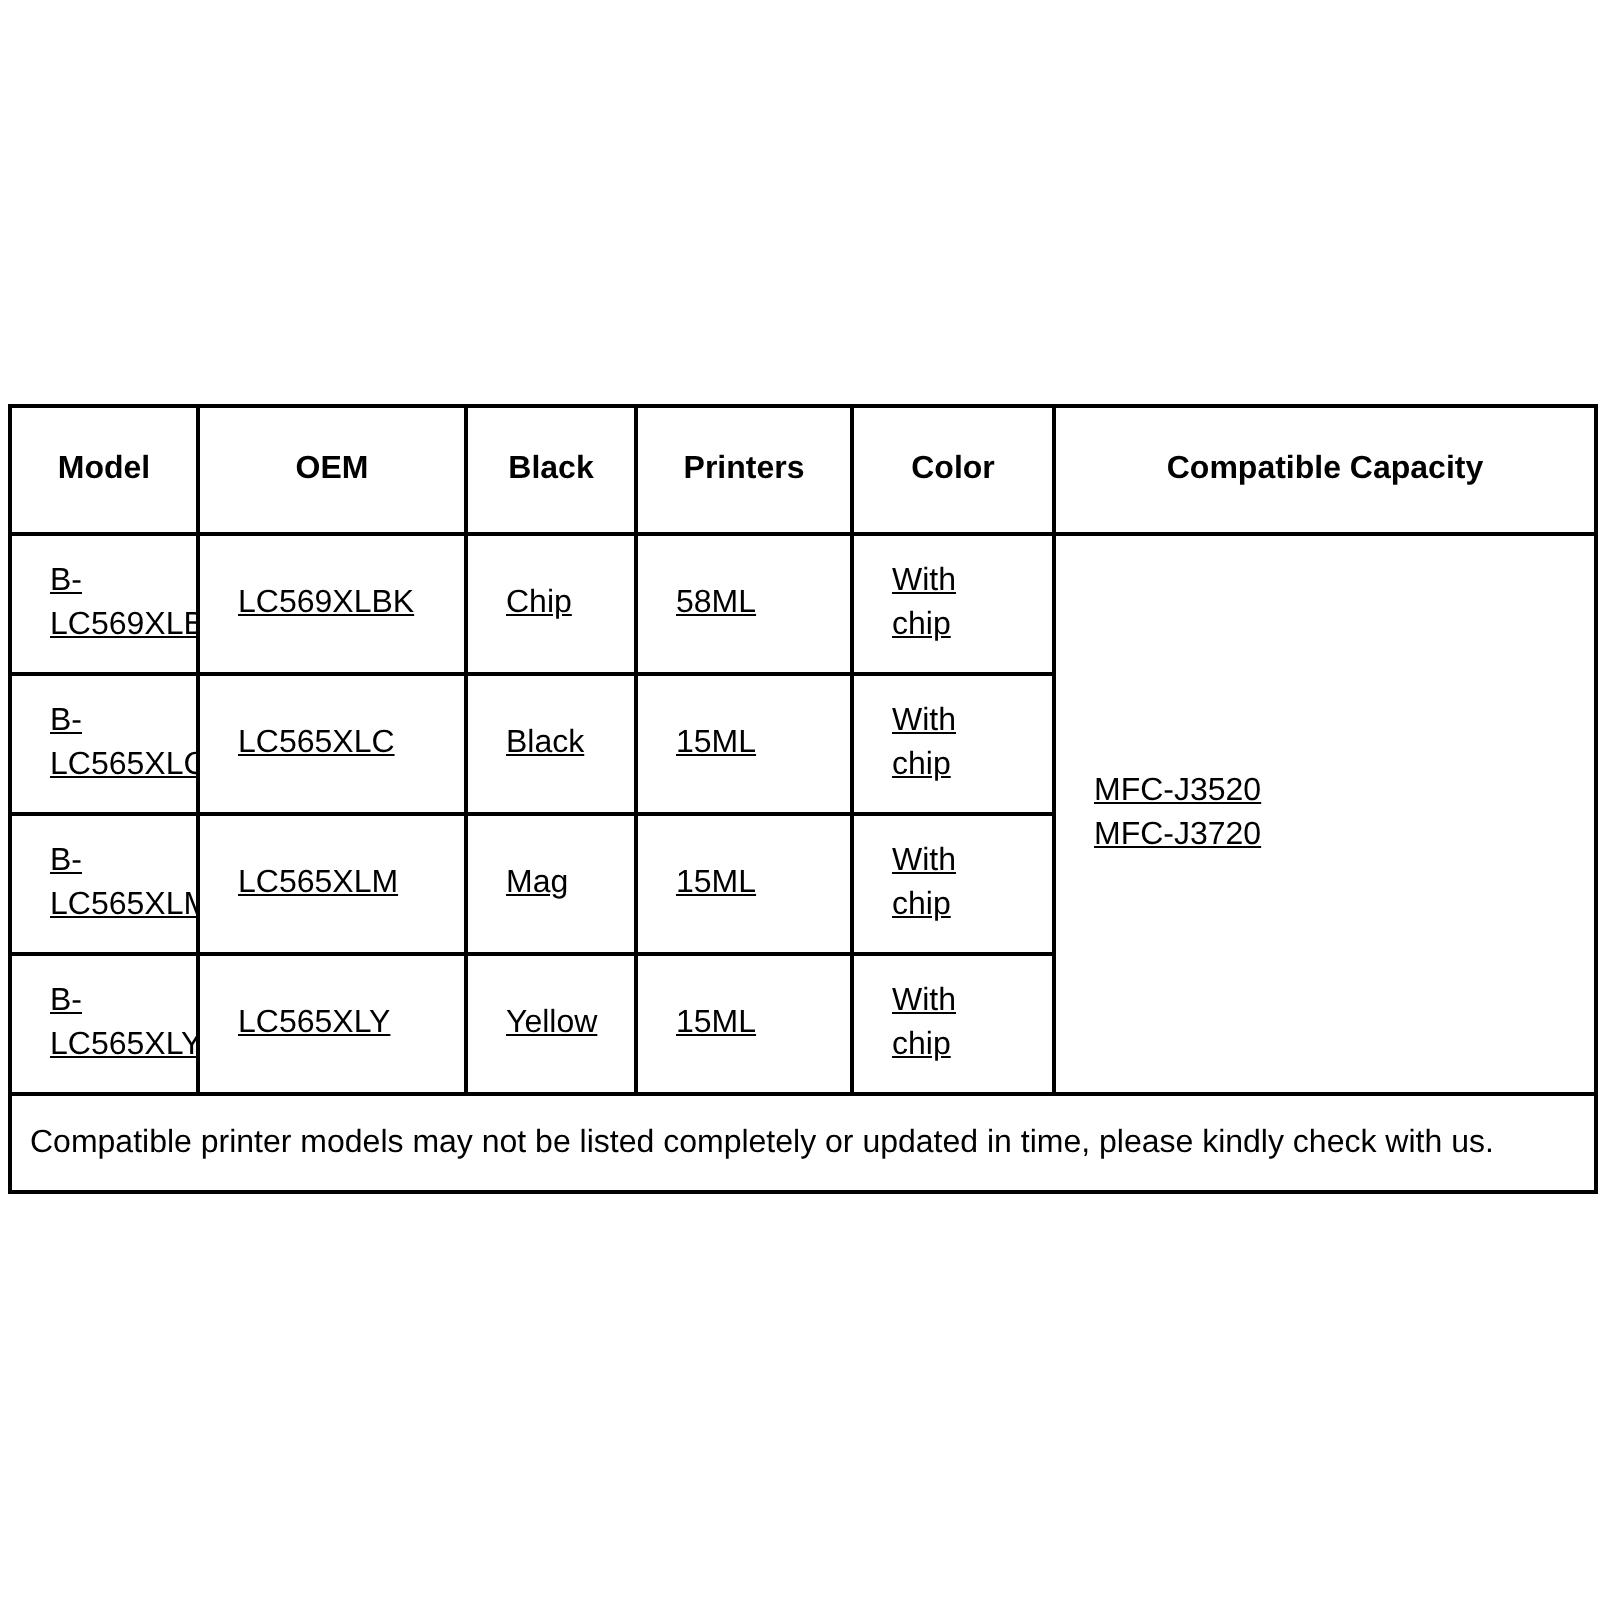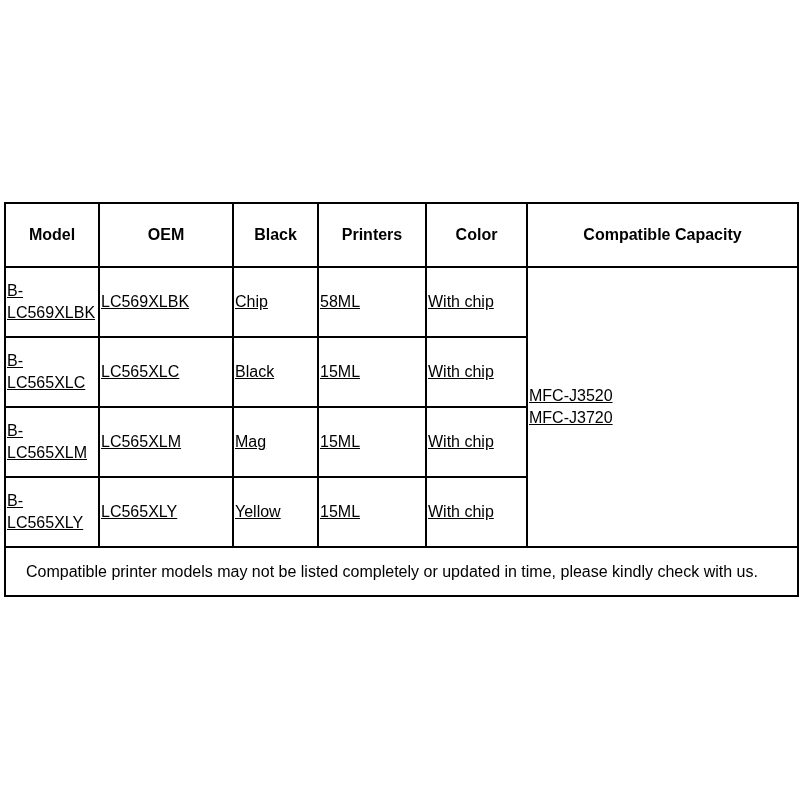--- a/index.html
+++ b/index.html
@@ -23,39 +23,39 @@
     width: 793px;
     border-collapse: collapse;
     table-layout: fixed;
     background: #ffffff;
   }
   .spec th, .spec td {
     border: 2px solid #000000;
     vertical-align: middle;
     font-size: 16px;
     line-height: 1.35;
-    padding: 0 1px;
+    padding: 0 19px;
     color: #000000;
     background: #ffffff;
     overflow: hidden;
   }
   .spec th {
     font-weight: bold;
     height: 62px;
   }
   tr.data-row {
     height: 70px;
     text-decoration: underline;
   }
   td.printers-cell div {
     line-height: 1.4;
   }
   td.footer-cell {
     text-align: left;
-    padding: 0 20px;
+    padding: 0 9px;
     height: 47px;
     font-size: 16px;
   }
 </style>
 </head>
 <body>
 
 <div class="page">
   <table class="spec">
     <colgroup>

